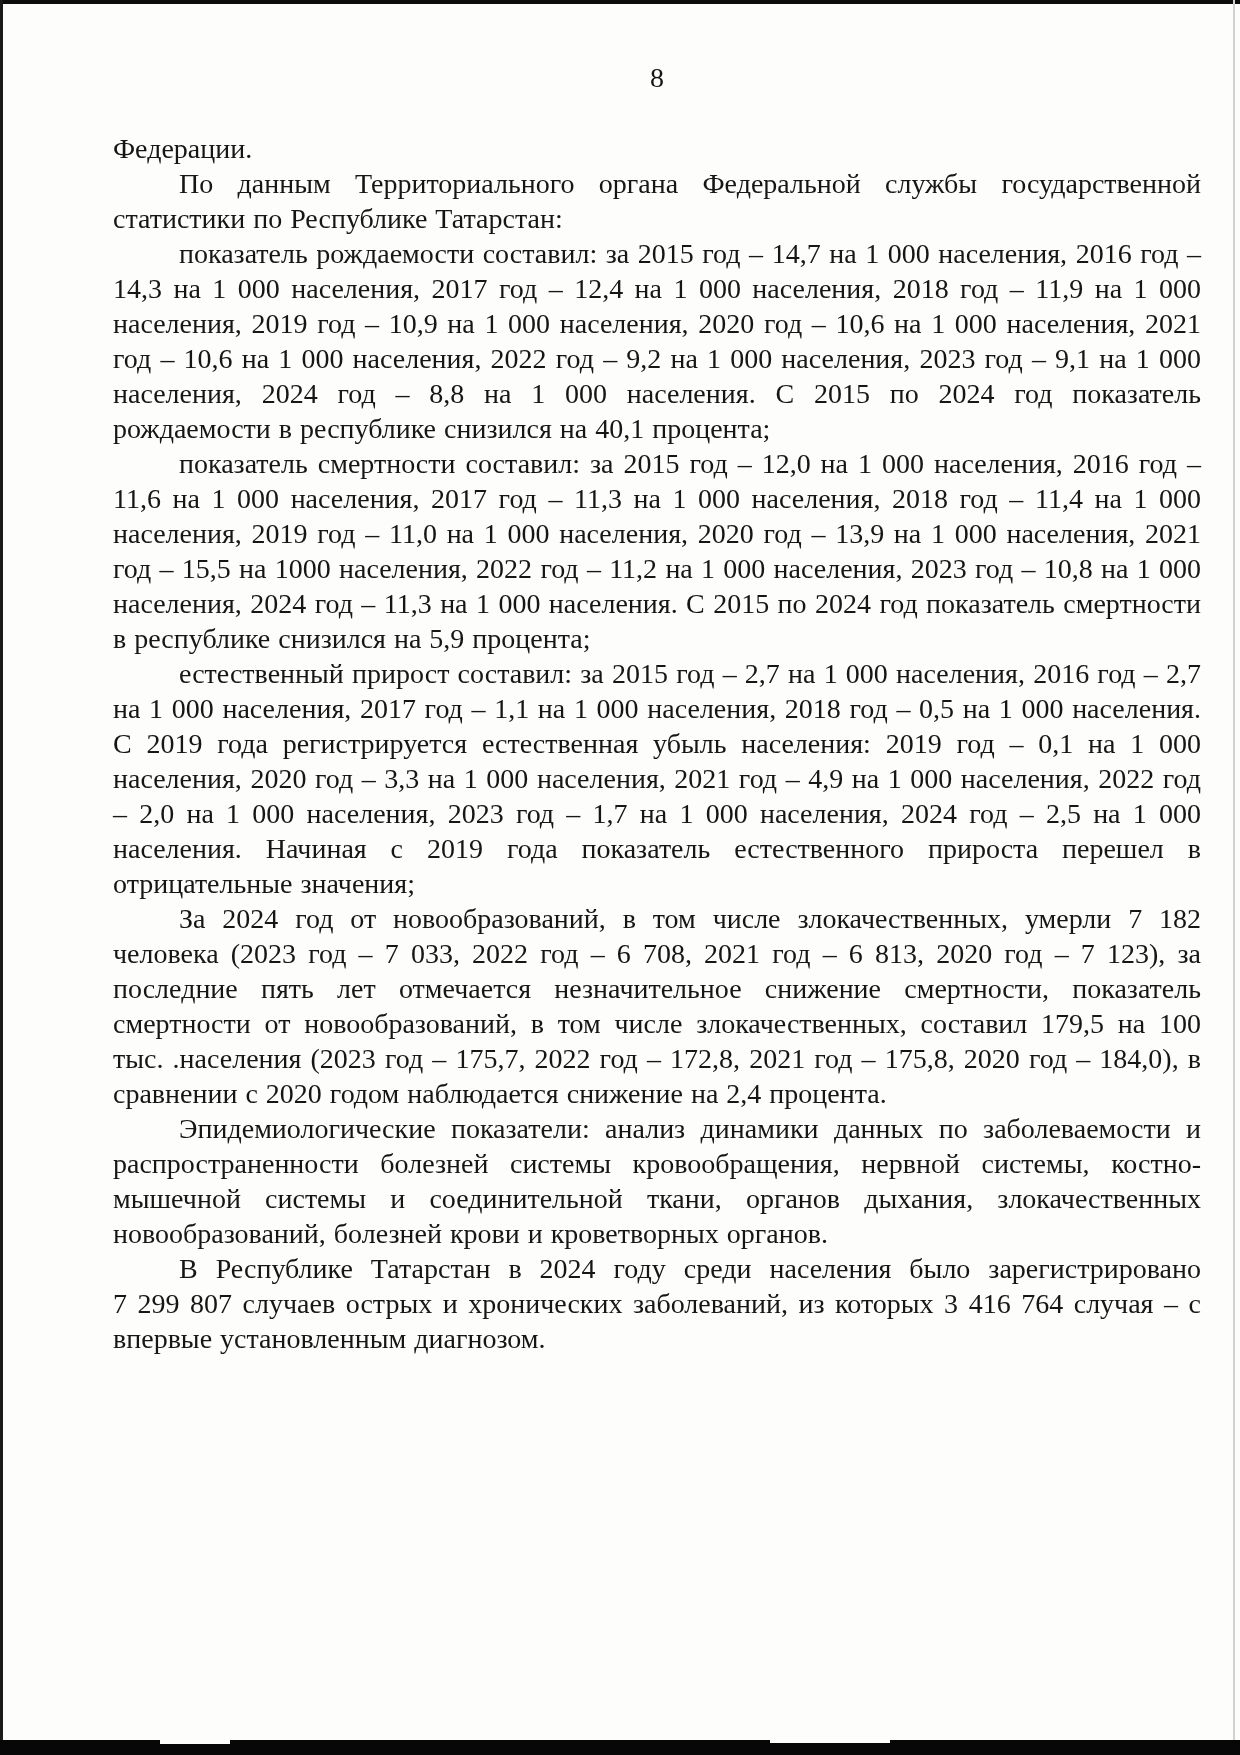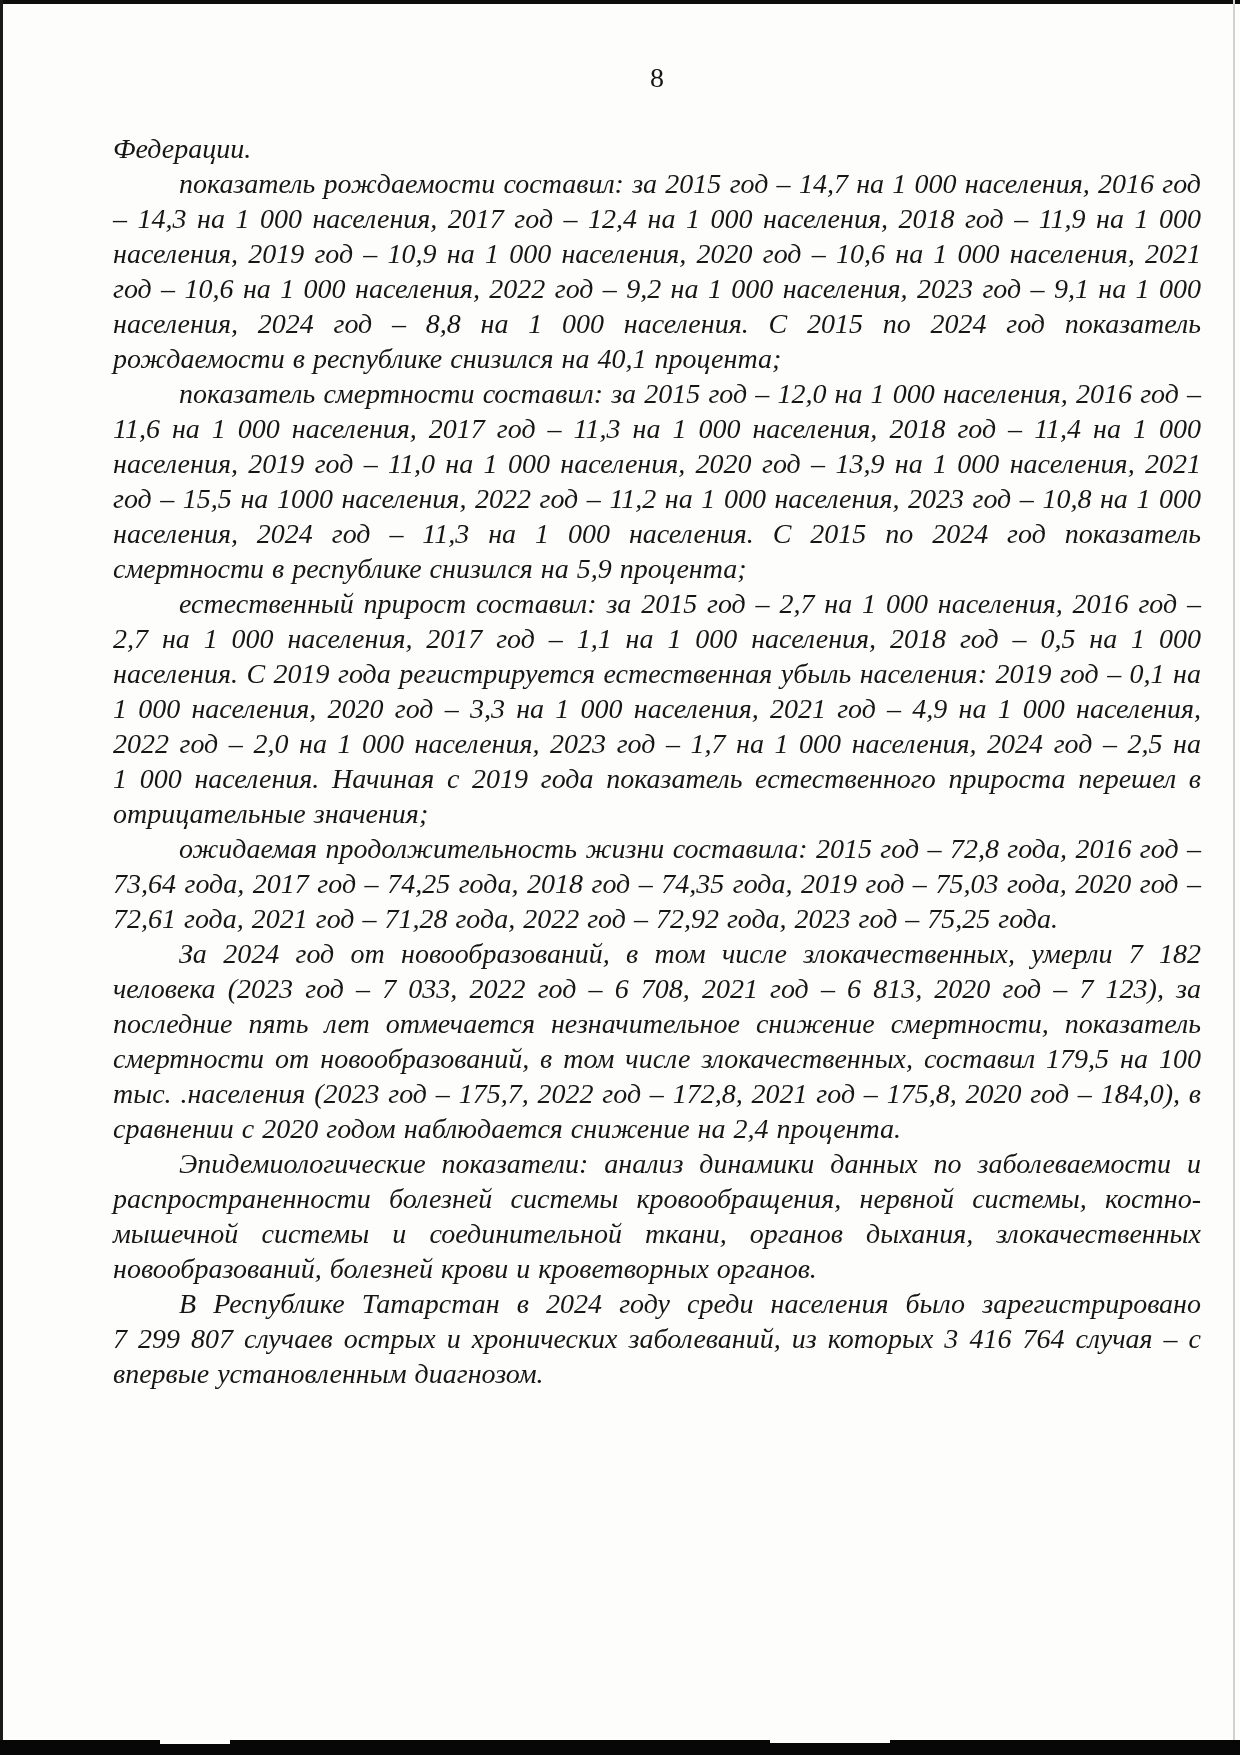--- a/index.html
+++ b/index.html
@@ -32,41 +32,40 @@
     line-height: 35px;
     margin: 0 0 36px 0;
   }
   .para {
     margin: 0;
     font-size: 28px;
     line-height: 35px;
     text-align: justify;
     text-indent: 66px;
     word-spacing: 1px;
-    font-style: italic;
   }
   .para.no-indent { text-indent: 0; }
   .para.justify-last { text-align-last: justify; }
 </style>
 </head>
 <body>
 
 <div class="page">
   <div class="edge-top"></div>
   <div class="edge-left"></div>
   <div class="edge-right"></div>
   <div class="edge-bottom"></div>
   <div class="notch-1"></div>
   <div class="notch-2"></div>
 
   <div class="content">
     <div class="page-number">8</div>
 
     <p class="para no-indent">Федерации.</p>
+    <p class="para">По данным Территориального органа Федеральной службы государственной статистики по Республике Татарстан:</p>
     <p class="para">показатель рождаемости составил: за 2015 год – 14,7 на 1&nbsp;000 населения, 2016 год – 14,3 на 1&nbsp;000 населения, 2017 год – 12,4 на 1&nbsp;000 населения, 2018 год – 11,9 на 1&nbsp;000 населения, 2019 год – 10,9 на 1&nbsp;000 населения, 2020 год – 10,6 на 1&nbsp;000 населения, 2021 год – 10,6 на 1&nbsp;000 населения, 2022 год – 9,2 на 1&nbsp;000 населения, 2023 год – 9,1 на 1&nbsp;000 населения, 2024 год – 8,8 на 1&nbsp;000 населения. С 2015 по 2024 год показатель рождаемости в республике снизился на 40,1 процента;</p>
     <p class="para">показатель смертности составил: за 2015 год – 12,0 на 1&nbsp;000 населения, 2016 год – 11,6 на 1&nbsp;000 населения, 2017 год – 11,3 на 1&nbsp;000 населения, 2018 год – 11,4 на 1&nbsp;000 населения, 2019 год – 11,0 на 1&nbsp;000 населения, 2020 год – 13,9 на 1&nbsp;000 населения, 2021 год – 15,5 на 1000 населения, 2022 год – 11,2 на 1&nbsp;000 населения, 2023 год – 10,8 на 1&nbsp;000 населения, 2024 год – 11,3 на 1&nbsp;000 населения. С 2015 по 2024 год показатель смертности в республике снизился на 5,9 процента;</p>
     <p class="para">естественный прирост составил: за 2015 год – 2,7 на 1&nbsp;000 населения, 2016 год – 2,7 на 1&nbsp;000 населения, 2017 год – 1,1 на 1&nbsp;000 населения, 2018 год – 0,5 на 1&nbsp;000 населения. С 2019 года регистрируется естественная убыль населения: 2019 год – 0,1 на 1&nbsp;000 населения, 2020 год – 3,3 на 1&nbsp;000 населения, 2021 год – 4,9 на 1&nbsp;000 населения, 2022 год – 2,0 на 1&nbsp;000 населения, 2023 год – 1,7 на 1&nbsp;000 населения, 2024 год – 2,5 на 1&nbsp;000 населения. Начиная с 2019 года показатель естественного прироста перешел в отрицательные значения;</p>
-    <p class="para">ожидаемая продолжительность жизни составила: 2015 год – 72,8 года, 2016 год – 73,64 года, 2017 год – 74,25 года, 2018 год – 74,35 года, 2019 год – 75,03 года, 2020 год – 72,61 года, 2021 год – 71,28 года, 2022 год – 72,92 года, 2023 год – 75,25 года.</p>
     <p class="para">За 2024 год от новообразований, в том числе злокачественных, умерли 7&nbsp;182 человека (2023 год – 7&nbsp;033, 2022 год – 6&nbsp;708, 2021 год – 6&nbsp;813, 2020 год – 7&nbsp;123), за последние пять лет отмечается незначительное снижение смертности, показатель смертности от новообразований, в том числе злокачественных, составил 179,5 на 100 тыс. .населения (2023 год – 175,7, 2022 год – 172,8, 2021 год – 175,8, 2020 год – 184,0), в сравнении с 2020 годом наблюдается снижение на 2,4 процента.</p>
     <p class="para">Эпидемиологические показатели: анализ динамики данных по заболеваемости и распространенности болезней системы кровообращения, нервной системы, костно-мышечной системы и соединительной ткани, органов дыхания, злокачественных новообразований, болезней крови и кроветворных органов.</p>
     <p class="para">В Республике Татарстан в 2024 году среди населения было зарегистрировано 7&nbsp;299&nbsp;807 случаев острых и хронических заболеваний, из которых 3&nbsp;416&nbsp;764 случая – с впервые установленным диагнозом.</p>
   </div>
 </div>
 
 </body></html>

